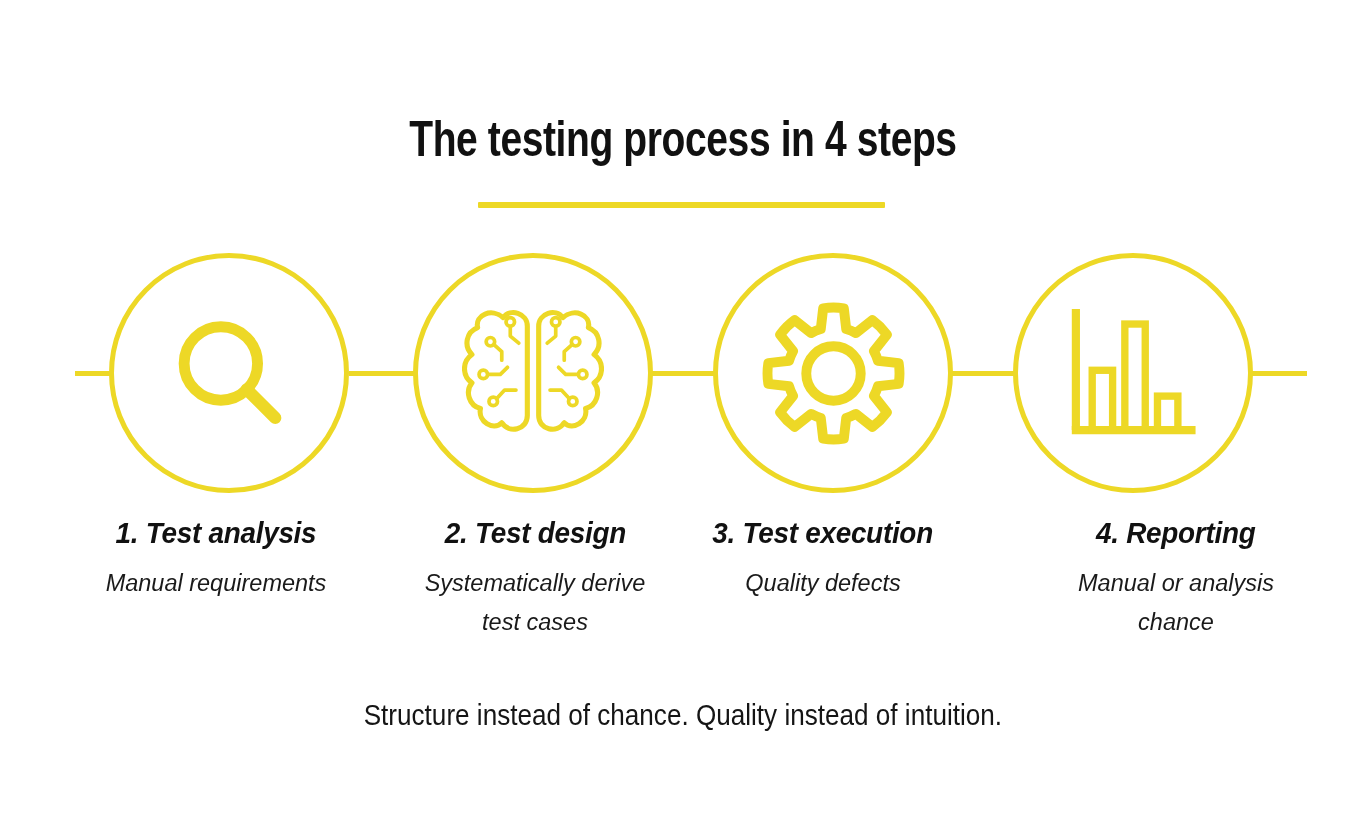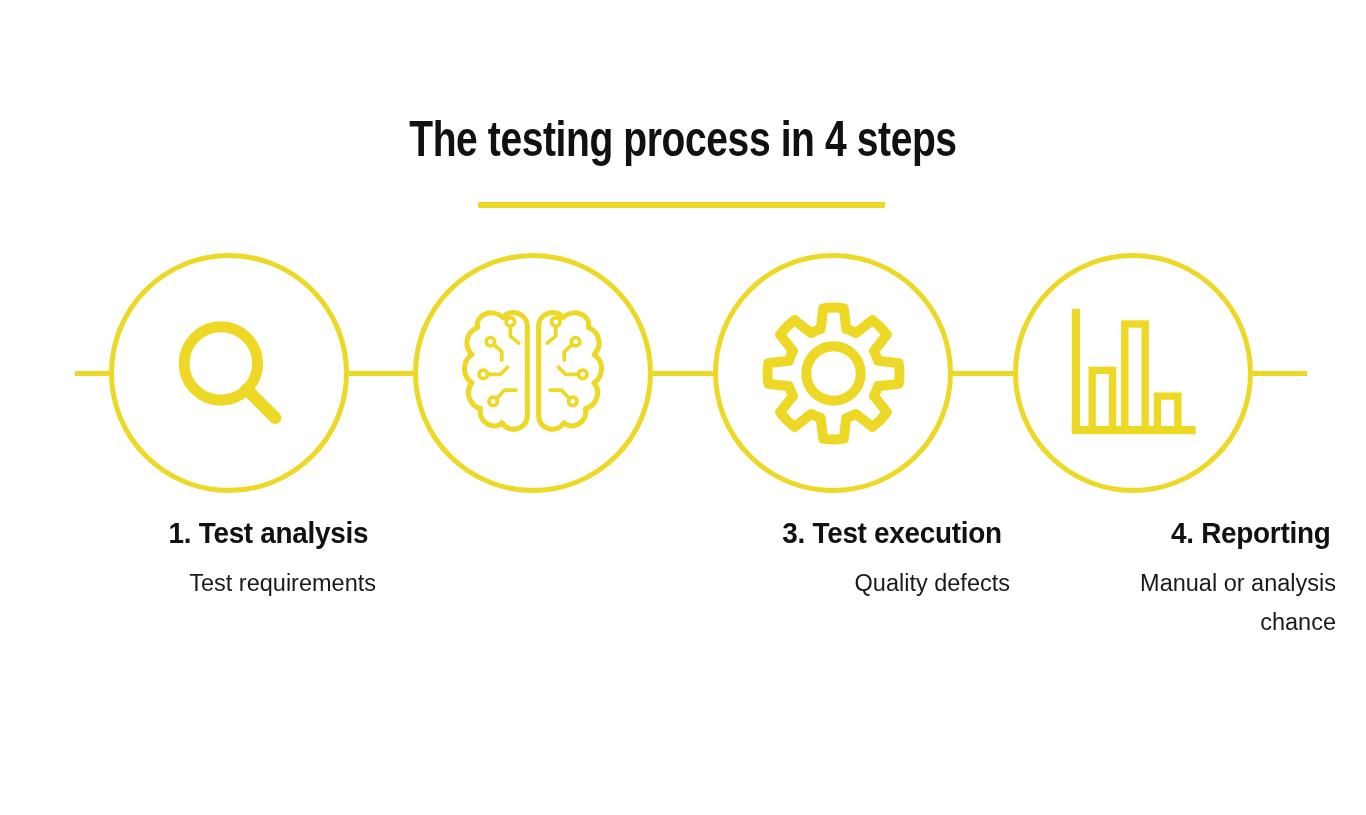--- a/index.html
+++ b/index.html
@@ -32,21 +32,21 @@
     background:#ffffff;
     color:var(--accent,#EDD826);
   }
   .step-circle svg{display:block;}
   .connector{
     position:absolute;top:371px;height:5px;
     background:var(--accent,#EDD826);
   }
   
   .step-text{
-    position:absolute;top:516px;width:320px;text-align:right;
+    position:absolute;top:516px;width:320px;text-align:center;font-style:italic;
   }
   .step-title{
     display:inline-block;
     font-size:30px;font-weight:700;letter-spacing:-0.3px;
     transform:scaleX(0.93);white-space:nowrap;color:#111111;
   }
   .step-desc{
     margin-top:14px;
     font-size:23.5px;line-height:39px;color:#1a1a1a;
   }
@@ -121,34 +121,44 @@
       <path d="M5 92 L96 92" stroke-width="6"></path>
       <rect x="20" y="48" width="15" height="44" stroke-width="5.4"></rect>
       <rect x="44" y="14" width="15" height="78" stroke-width="5.4"></rect>
       <rect x="68" y="67" width="15" height="25" stroke-width="5.4"></rect>
     </svg>
   </div>
 
   <div class="step-text" style="left:56px;">
     <span class="step-title">1. Test analysis</span>
     <div class="step-desc">
-      <div>Test requirements</div>
+      <div>Manual requirements</div>
     </div>
   </div>
 
+  <div class="step-text" style="left:375px;">
+    <span class="step-title">2. Test design</span>
+    <div class="step-desc">
+      <div>Systematically derive</div>
+      <div>test cases</div>
+    </div>
+  </div>
 
-  <div class="step-text" style="left:690px;">
+  <div class="step-text" style="left:663px;">
     <span class="step-title">3. Test execution</span>
     <div class="step-desc">
       <div>Quality defects</div>
     </div>
   </div>
 
   <div class="step-text" style="left:1016px;">
     <span class="step-title">4. Reporting</span>
     <div class="step-desc">
       <div>Manual or analysis</div>
       <div>chance</div>
     </div>
   </div>
 
+  <div class="tagline-wrap">
+    <span class="tagline-text">Structure instead of chance. Quality instead of intuition.</span>
+  </div>
 
 </div>
 
 </body></html>

